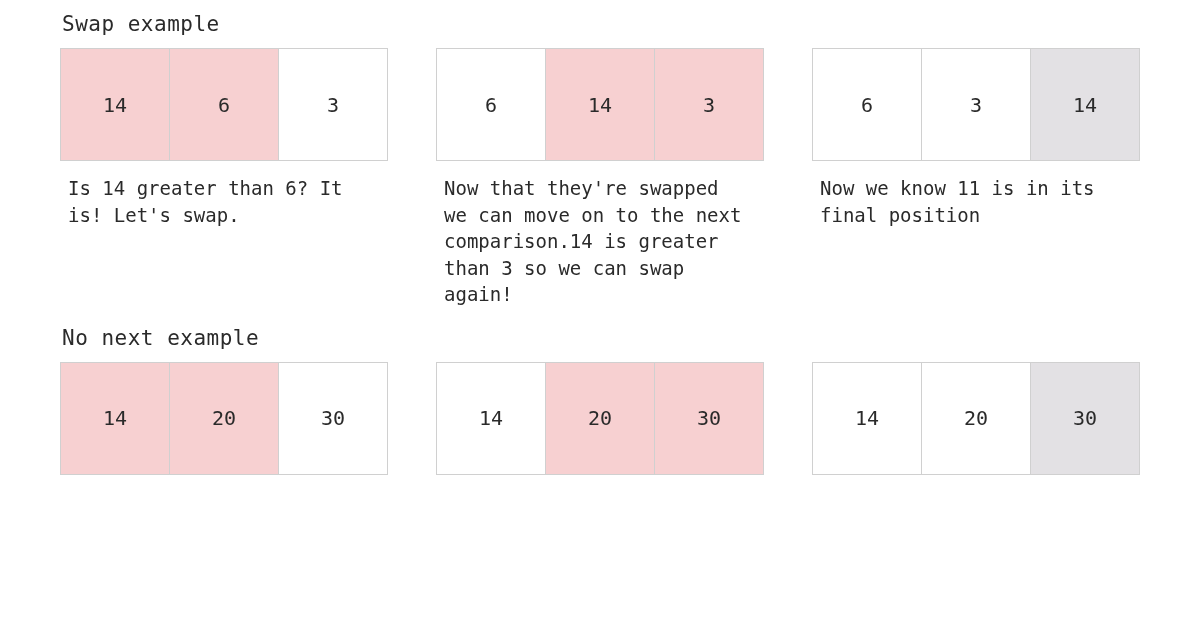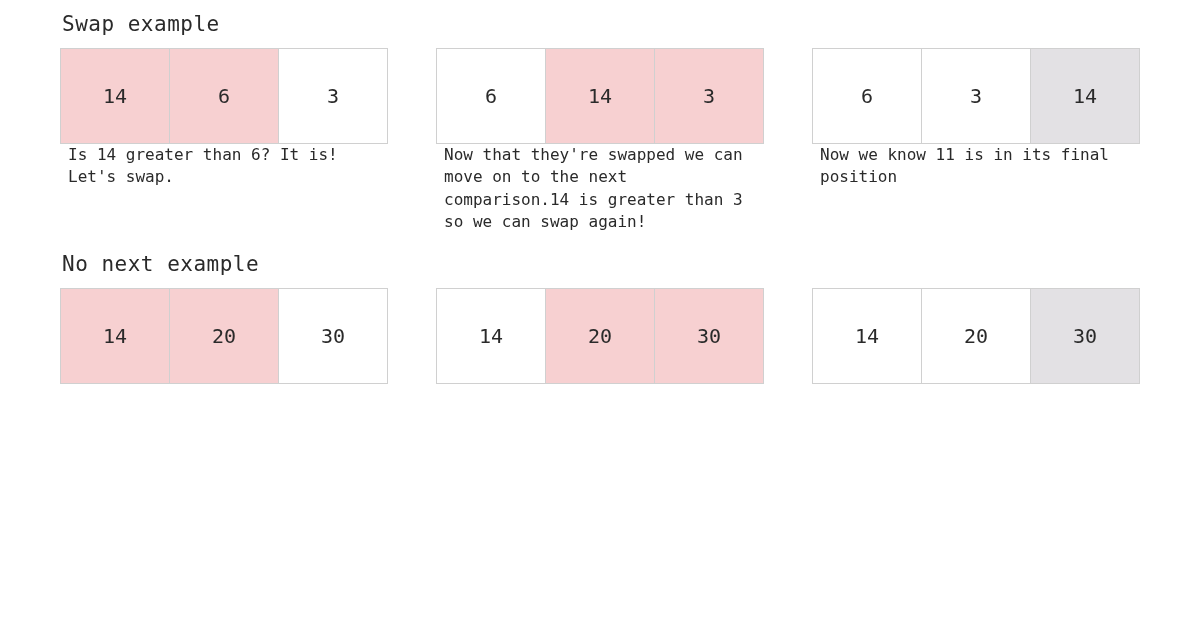--- a/index.html
+++ b/index.html
@@ -28,21 +28,21 @@
     margin-bottom: 18px;
   }
   .step {
     flex: 1 1 0;
     display: flex;
     flex-direction: column;
   }
   .boxes {
     display: flex;
     width: 100%;
-    height: 96px;
+    height: 113px;
     border: 1px solid #d0d0d0;
     box-sizing: border-box;
   }
   .cell {
     flex: 1 1 0;
     display: flex;
     align-items: center;
     justify-content: center;
     font-size: 20px;
     box-sizing: border-box;
@@ -52,21 +52,22 @@
   .cell:last-child {
     border-right: none;
   }
   .cell.pink {
     background: #f7d0d1;
   }
   .cell.grey {
     background: #e3e1e4;
   }
   .caption {
-    font-size: 16px;
+    margin-top: 14px;
+    font-size: 19px;
     line-height: 1.4;
     max-width: 300px;
     padding-left: 8px;
   }
 </style>
 </head>
 <body>
 
 <div class="page">
 

